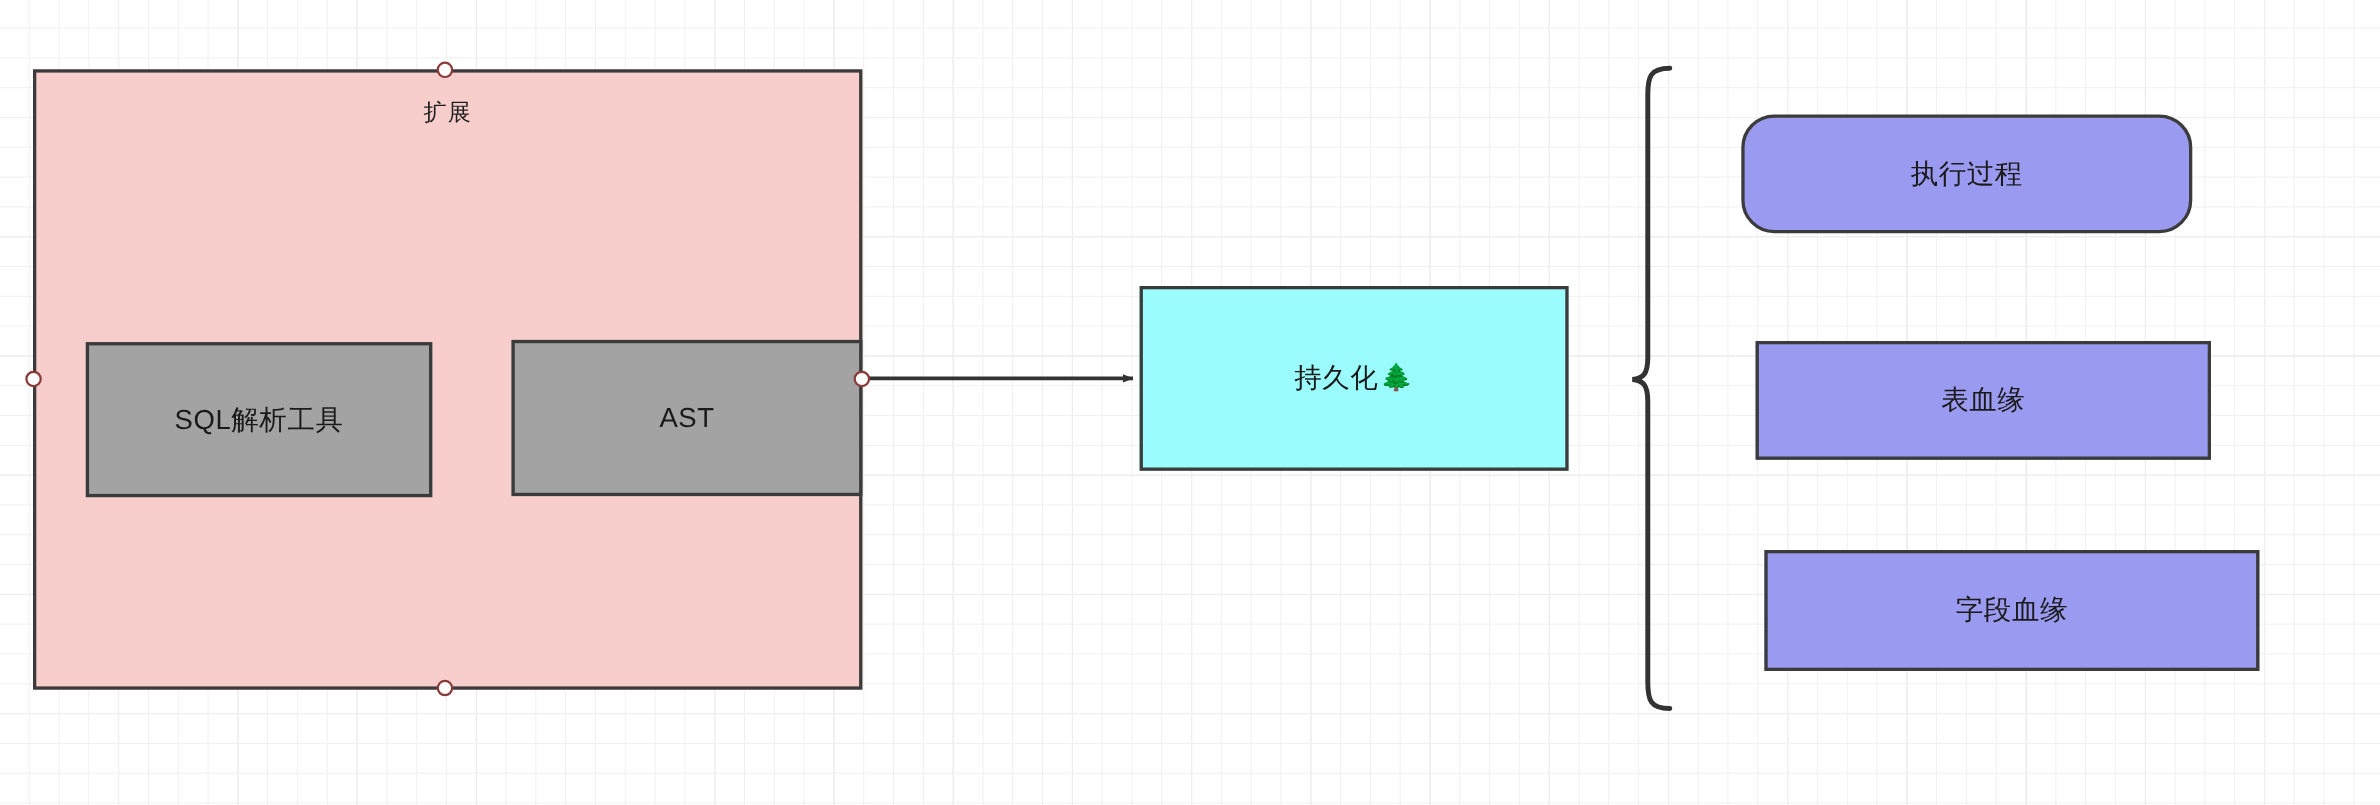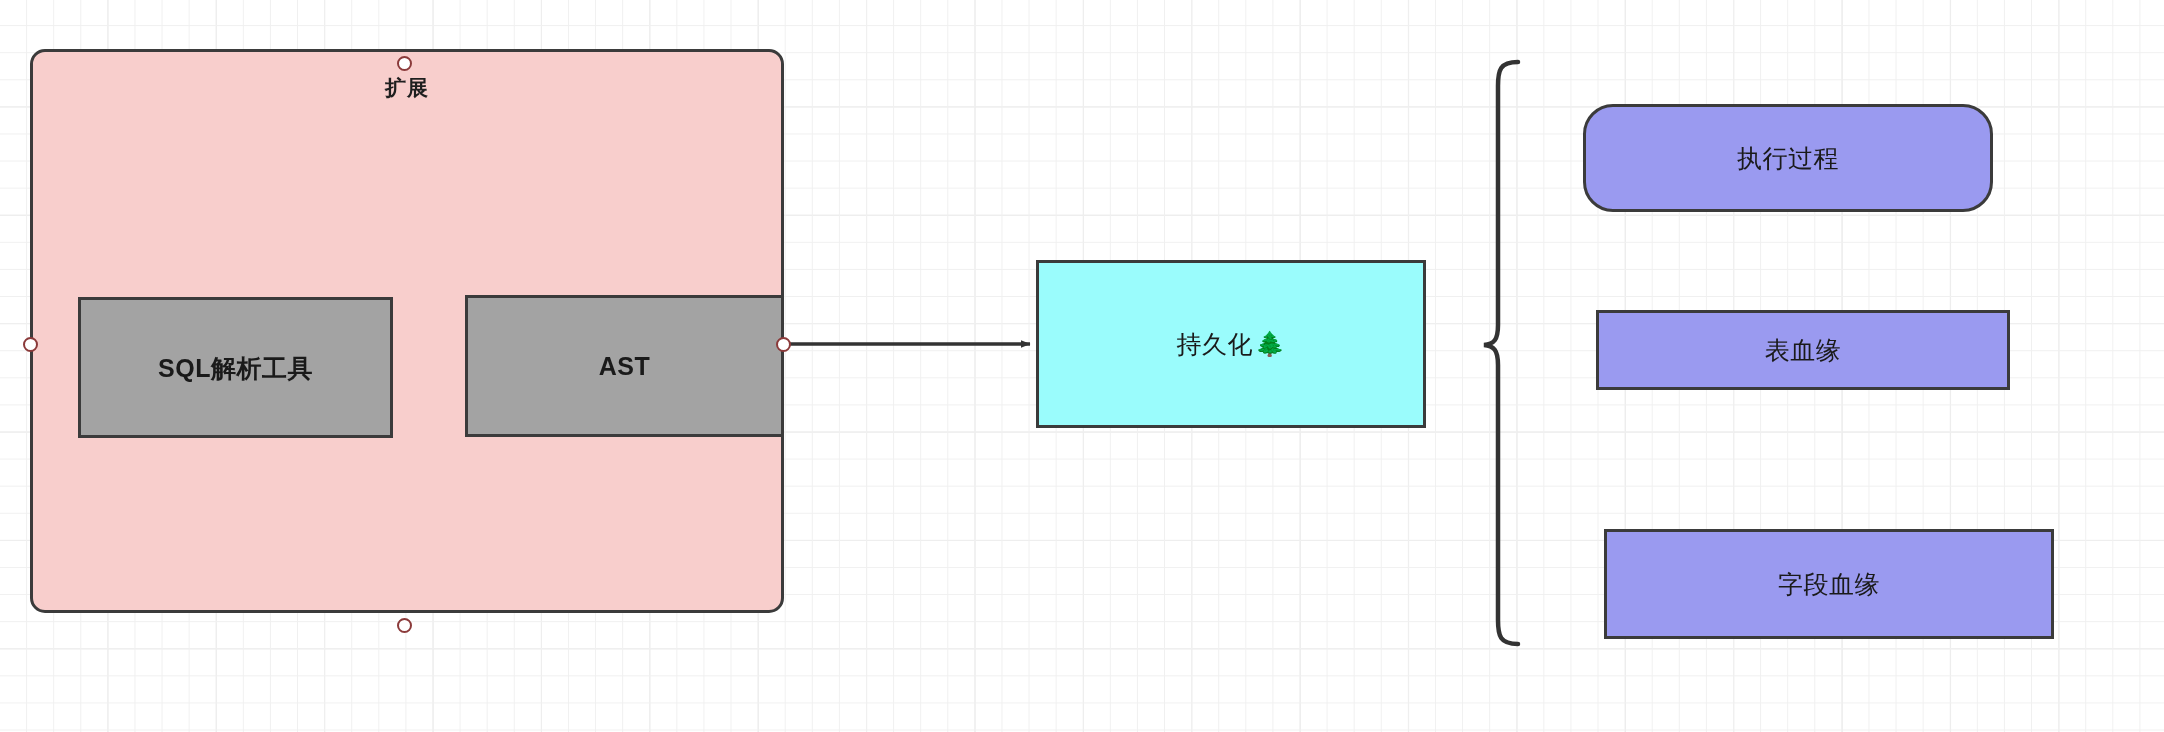--- a/index.html
+++ b/index.html
@@ -36,28 +36,27 @@
     color: #1a1a1a;
     line-height: 1.2;
     text-align: center;
     white-space: nowrap;
     letter-spacing: 0.5px;
   }
 
   
   #group-extension {
     left: 30px;
-    top: 49px;
+    top: 63px;
     width: 754px;
     height: 564px;
     background: #f8cecc;
     border: 3px solid #3b3b3b;
-    border-radius: 15px;
+    border-radius: 0;
     display: block;
-    font-weight: bold;
   }
   #group-extension-label {
     position: absolute;
     top: 22px;
     left: 0;
     right: 0;
     text-align: center;
     font-size: 21px;
     color: #1f1f1f;
     letter-spacing: 1px;
@@ -109,28 +108,27 @@
     left: 1583px;
     top: 104px;
     width: 410px;
     height: 108px;
     border-radius: 30px;
   }
   #node-table-lineage {
     left: 1596px;
     top: 310px;
     width: 414px;
-    height: 80px;
+    height: 108px;
   }
   #node-field-lineage {
     left: 1604px;
     top: 500px;
     width: 450px;
     height: 110px;
-    margin-top: 29px;
   }
 
   
   .handle {
     position: absolute;
     width: 15px;
     height: 15px;
     box-sizing: border-box;
     border-radius: 50%;
     background: #ffffff;

